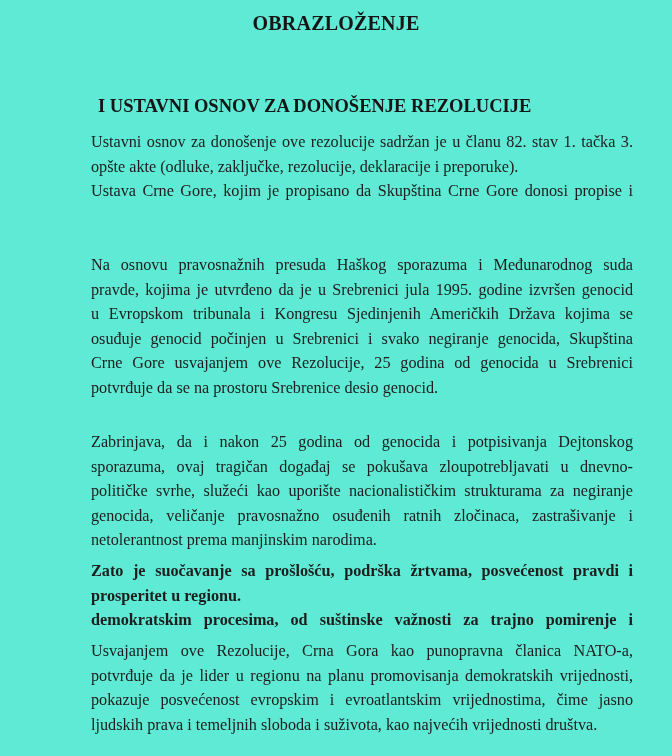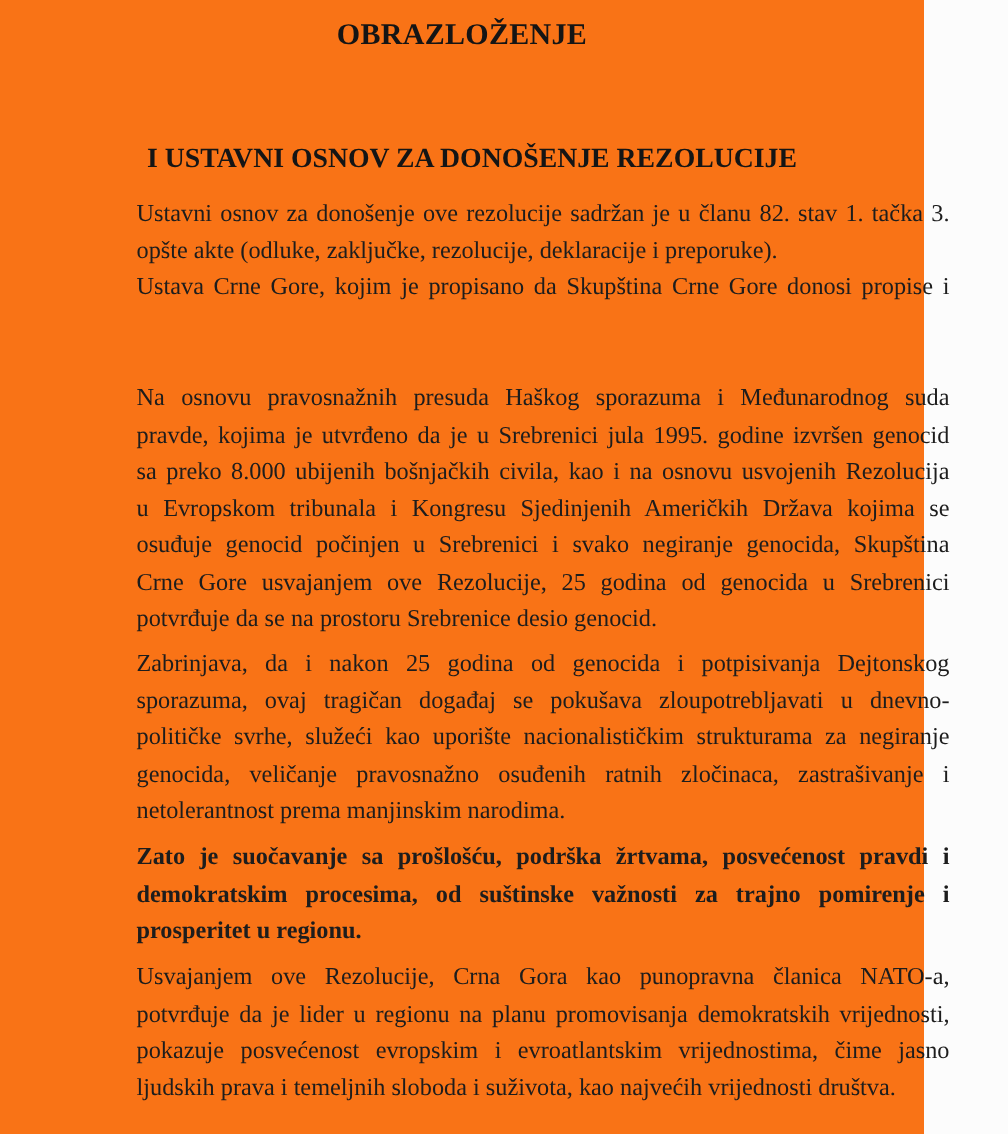--- a/index.html
+++ b/index.html
@@ -9,23 +9,23 @@
     body {
       width: 672px;
       height: 756px;
       background: #fcfcfc;
       overflow: hidden;
       font-family: "Liberation Serif", "DejaVu Serif", serif;
       color: #1a1a1a;
     }
     .page {
       position: relative;
-      width: 616px;
+      width: 672px;
       height: 756px;
-      background: #f97316;
+      background: #5eead4;
     }
     .title {
       position: absolute;
       left: 0;
       right: 0;
       top: 12px;
       text-align: center;
       font-weight: bold;
       font-size: 20px;
       letter-spacing: 0.2px;
@@ -72,39 +72,38 @@
   <div class="para" style="top:130px;">
     <span class="line">Ustavni osnov za donošenje ove rezolucije sadržan je u članu 82. stav 1. tačka 3.</span>
     <span class="line last">opšte akte (odluke, zaključke, rezolucije, deklaracije i preporuke).</span>
     <span class="line">Ustava Crne Gore, kojim je propisano da Skupština Crne Gore donosi propise i</span>
   </div>
 
 
   <div class="para" style="top:253px;">
     <span class="line">Na osnovu pravosnažnih presuda Haškog sporazuma i Međunarodnog suda</span>
     <span class="line">pravde, kojima je utvrđeno da je u Srebrenici jula 1995. godine izvršen genocid</span>
-    <span class="line">sa preko 8.000 ubijenih bošnjačkih civila, kao i na osnovu usvojenih Rezolucija</span>
     <span class="line">u Evropskom tribunala i Kongresu  Sjedinjenih Američkih Država kojima se</span>
     <span class="line">osuđuje genocid počinjen u Srebrenici i svako negiranje genocida, Skupština</span>
     <span class="line">Crne Gore usvajanjem ove Rezolucije, 25 godina od genocida u Srebrenici</span>
     <span class="line last">potvrđuje da se na prostoru Srebrenice desio genocid.</span>
   </div>
 
   <div class="para" style="top:430px;">
     <span class="line">Zabrinjava, da i nakon 25 godina od genocida i potpisivanja Dejtonskog</span>
     <span class="line">sporazuma, ovaj tragičan događaj se pokušava zloupotrebljavati u dnevno-</span>
     <span class="line">političke svrhe, služeći kao uporište nacionalističkim strukturama za negiranje</span>
     <span class="line">genocida, veličanje pravosnažno osuđenih ratnih zločinaca, zastrašivanje i</span>
     <span class="line last">netolerantnost prema  manjinskim narodima.</span>
   </div>
 
   <div class="para" style="top:559px;font-weight:bold;">
     <span class="line">Zato je suočavanje sa prošlošću, podrška žrtvama, posvećenost pravdi i</span>
+    <span class="line last">prosperitet u regionu.</span>
     <span class="line">demokratskim procesima, od suštinske važnosti za trajno pomirenje i</span>
-    <span class="line last">prosperitet u regionu.</span>
   </div>
 
   <div class="para" style="top:639px;">
     <span class="line">Usvajanjem ove Rezolucije, Crna Gora kao punopravna članica NATO-a,</span>
     <span class="line">potvrđuje da je lider u regionu na planu promovisanja demokratskih vrijednosti,</span>
     <span class="line">pokazuje posvećenost evropskim i evroatlantskim vrijednostima, čime jasno</span>
     <span class="line last">ljudskih prava i  temeljnih sloboda i suživota, kao najvećih vrijednosti društva.</span>
   </div>
 
 </div>

